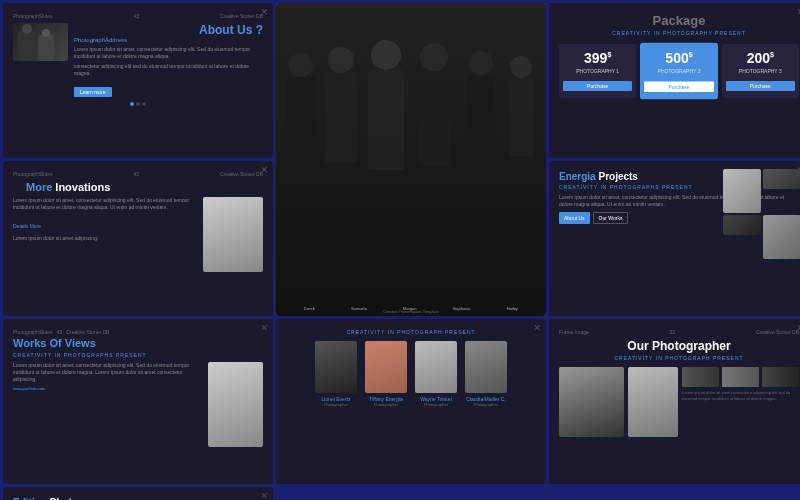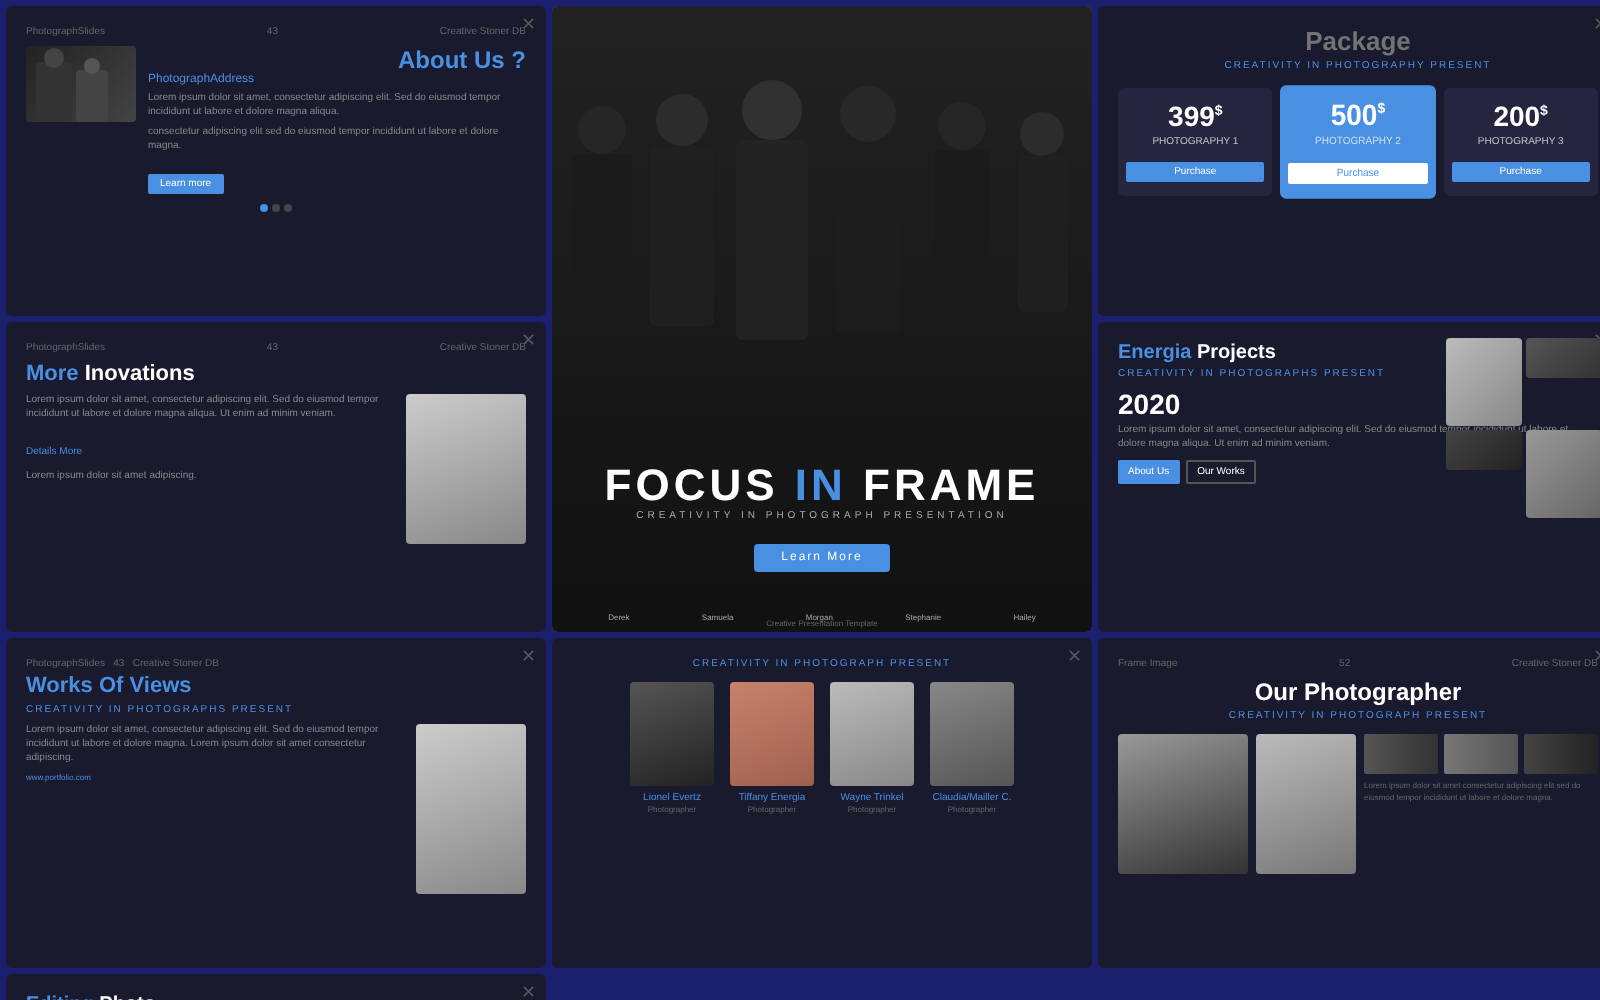--- a/index.html
+++ b/index.html
@@ -160,20 +160,21 @@
     }
 
     
     .slide-innovations {
       background: #1a1a2e;
     }
     .innov-title {
       font-size: 11px;
       font-weight: bold;
       margin-bottom: 4px;
+      margin-left: 13px;
     }
     .innov-title span { color: #4a90e2; }
     .innov-content {
       display: flex;
       gap: 6px;
     }
     .innov-text-col {
       flex: 1;
     }
     .innov-text {
@@ -613,21 +614,20 @@
     </div>
   </div>
 
   <div class="slide slide-projects" style="position:relative;">
     <span class="close-btn">✕</span>
     <div class="proj-title">
       <span class="blue">Energia</span>
       <span class="white"> Projects</span>
     </div>
     <div style="font-size:5px; color:#4a90e2; letter-spacing:1px; margin-bottom:4px;">CREATIVITY IN PHOTOGRAPHS PRESENT</div>
-    <div class="proj-year">2020</div>
     <div class="proj-text">Lorem ipsum dolor sit amet, consectetur adipiscing elit. Sed do eiusmod tempor incididunt ut labore et dolore magna aliqua. Ut enim ad minim veniam.</div>
     <div class="proj-btns">
       <button class="proj-btn-blue">About Us</button>
       <button class="proj-btn-outline">Our Works</button>
     </div>
     <div class="proj-img-grid">
       <div class="proj-img-item"></div>
       <div class="proj-img-item" style="height:20px;"></div>
       <div class="proj-img-item" style="height:20px; width:38px;"></div>
       <div class="proj-img-item"></div>
@@ -662,27 +662,20 @@
 
           <circle cx="158" cy="52" r="14" fill="#2d2d2d"></circle>
           <rect x="142" y="66" width="32" height="95" rx="3" fill="#1e1e1e"></rect>
 
           <circle cx="205" cy="58" r="12" fill="#2a2a2a"></circle>
           <rect x="191" y="70" width="28" height="85" rx="3" fill="#1a1a1a"></rect>
 
           <circle cx="245" cy="62" r="11" fill="#333"></circle>
           <rect x="233" y="73" width="25" height="78" rx="3" fill="#222"></rect>
         </svg>
-      </div>
-      <div class="hero-text-overlay">
-        <div class="hero-main-title">
-          <span style="color:white;">FOCUS </span><span style="color:#4a90e2;">IN</span><span style="color:white;"> FRAME</span>
-        </div>
-        <div class="hero-subtitle">CREATIVITY IN PHOTOGRAPH PRESENTATION</div>
-        <button class="hero-btn">Learn More</button>
       </div>
       <div class="hero-people-labels">
         <span class="hero-label">Derek</span>
         <span class="hero-label">Samuela</span>
         <span class="hero-label">Morgan</span>
         <span class="hero-label">Stephanie</span>
         <span class="hero-label">Hailey</span>
       </div>
       <div class="template-label">Creative Presentation Template</div>
     </div>

